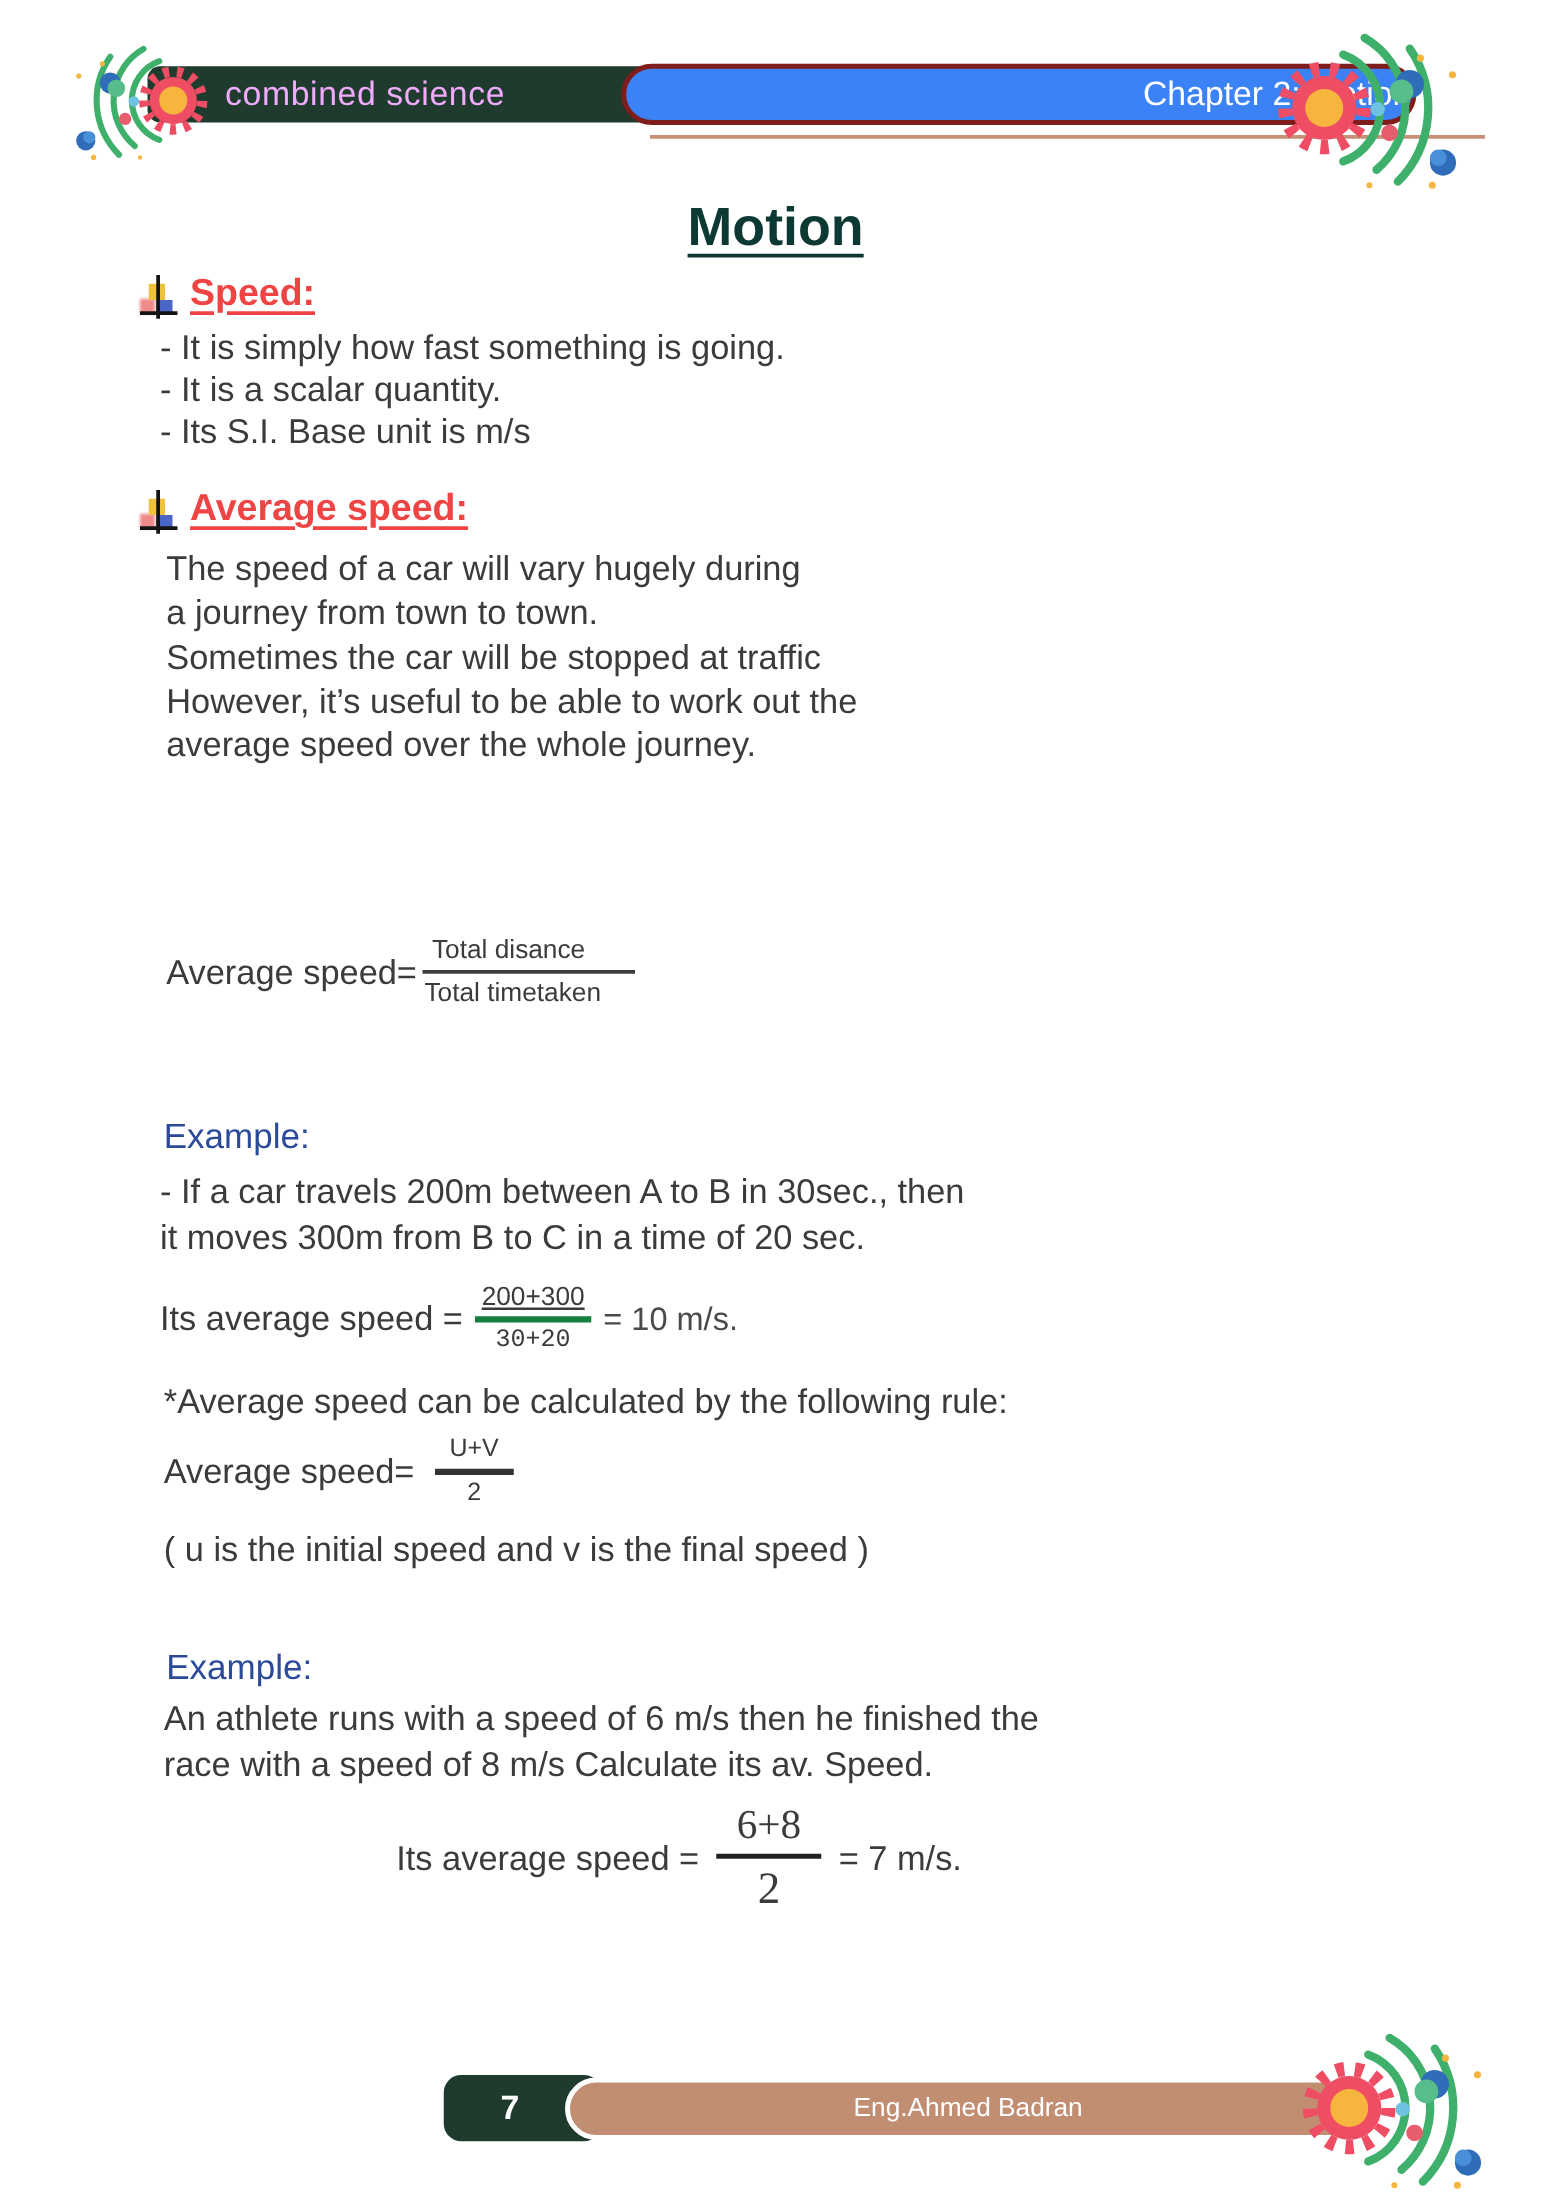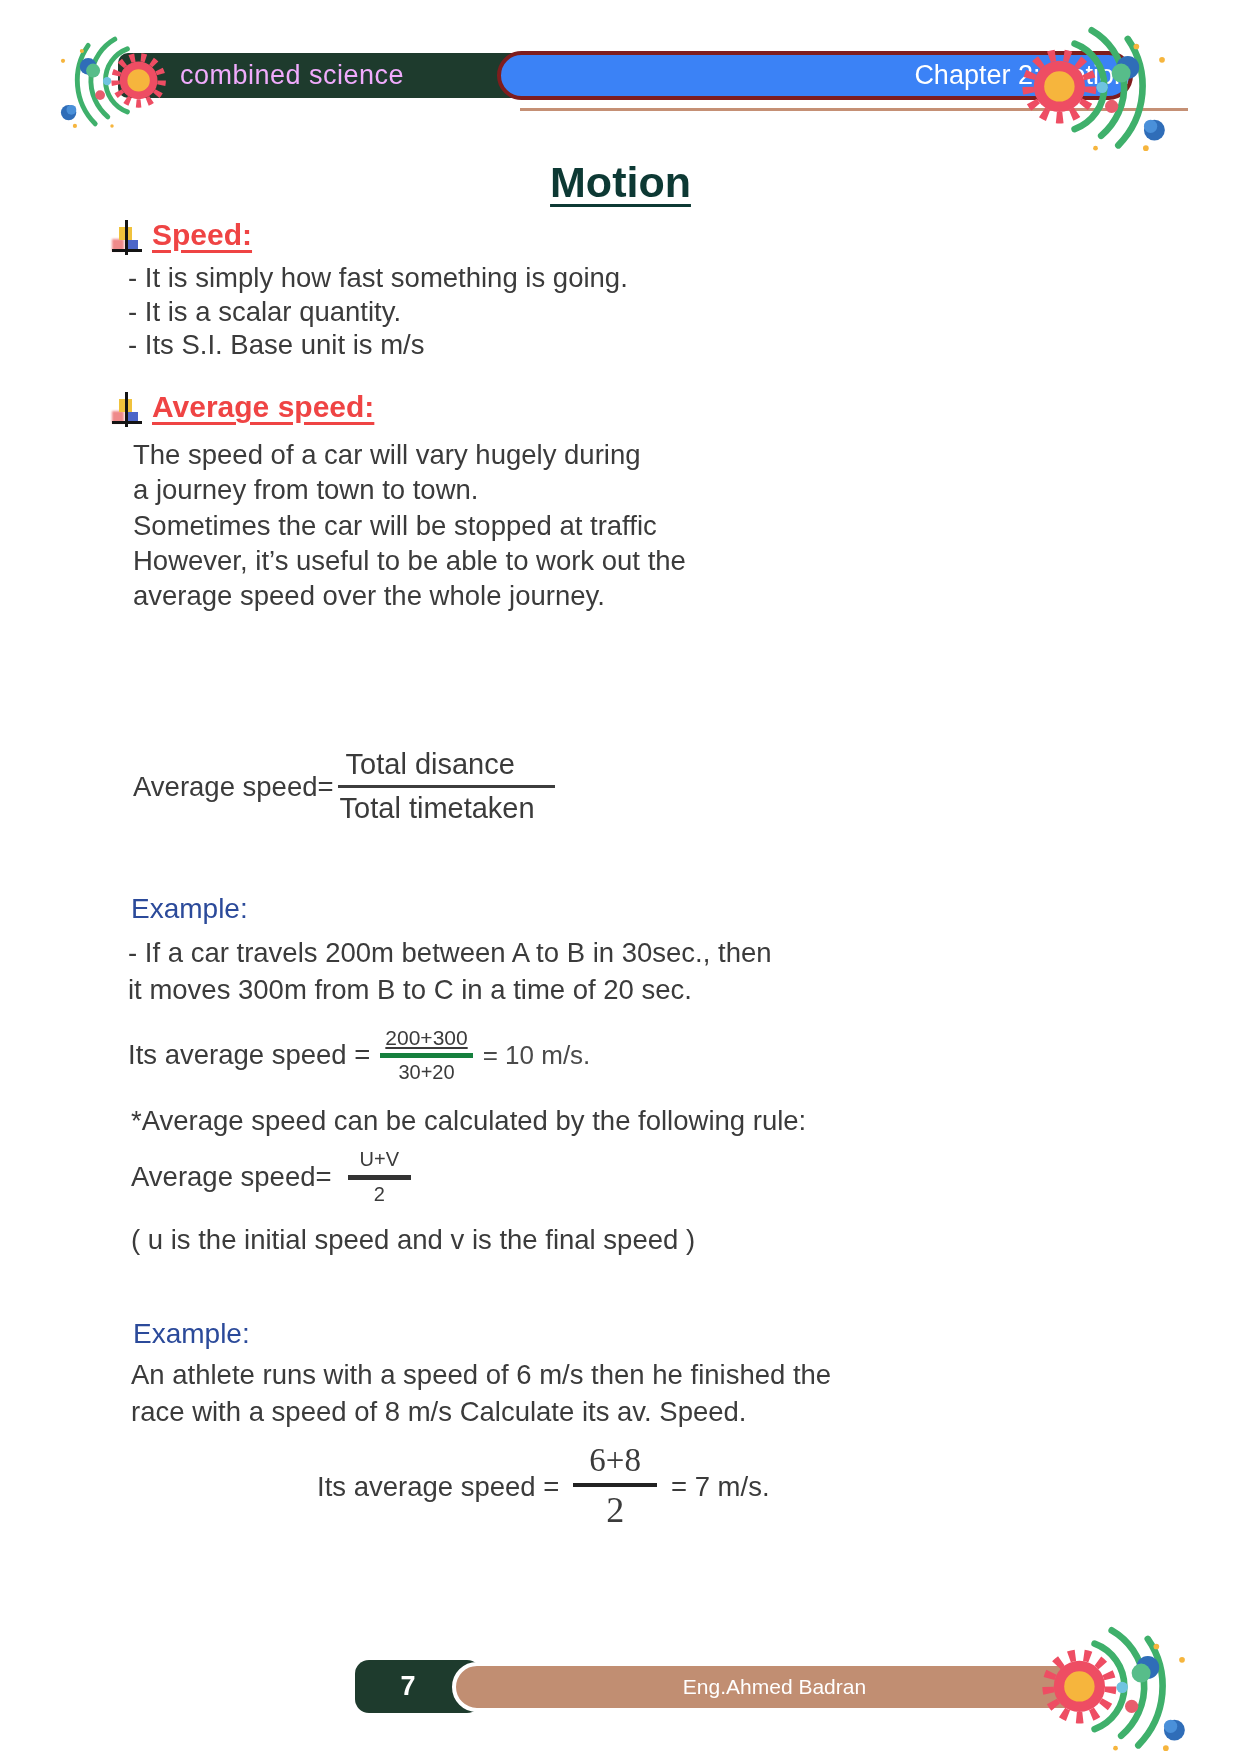--- a/index.html
+++ b/index.html
@@ -41,27 +41,27 @@
   .txt div{white-space:nowrap;}
   .lh33 div{line-height:33.5px;}
   .lh35 div{line-height:35.3px;}
   .lh37 div{line-height:37px;}
   .example-label{position:absolute;font-size:28px;color:#2b4a9a;}
   
   .formula{position:absolute;display:flex;align-items:center;font-size:27.5px;color:#3b3b3b;}
   .frac{display:inline-flex;flex-direction:column;text-align:center;vertical-align:middle;}
   .frac .num{border-bottom:2.5px solid #3d3d3d;}
   
-  .f1 .frac{margin-left:4px;font-size:29px;}
+  .f1 .frac{margin-left:4px;font-size:21px;}
   .f1 .num{padding:0 40px 4px 8px;border-bottom-width:3px;}
   .f1 .den{padding:4px 6px 0 2px;text-align:left;}
   
   .f2 .frac{margin:0 10px;font-size:21px;}
   .f2 .num{padding:0 5px 3px;border-bottom:5px solid #15803d;text-decoration:underline;}
-  .f2 .den{padding-top:3px;font-size:20px;}
+  .f2 .den{padding-top:3px;font-size:20px;font-family:Liberation Mono, monospace;}
   .f2 .rhs{color:#4a4a4a;font-size:26px;}
   
   .f3 .frac{margin-left:16px;font-size:20px;}
   .f3 .num{padding:0 12px 4px;border-bottom:5px solid #333;}
   .f3 .den{padding-top:3px;}
   
   .f4 .frac{margin:0 14px;font-family:"Liberation Serif",serif;}
   .f4 .num{font-size:33px;padding:0 16px 4px;border-bottom:4px solid #222;}
   .f4 .den{font-size:36px;padding-top:2px;}
   

